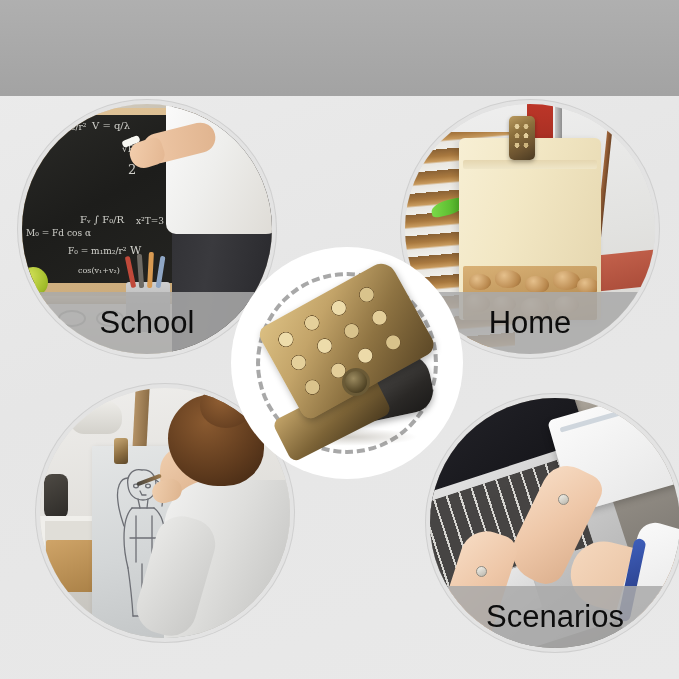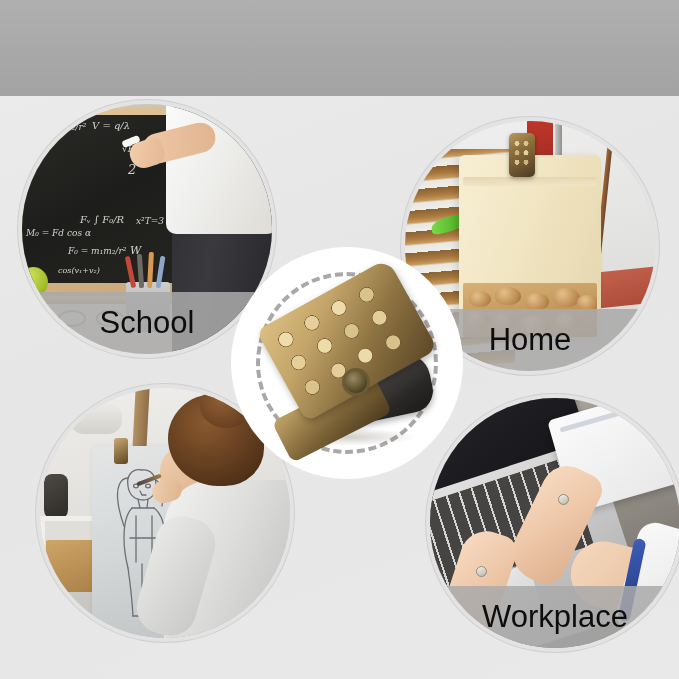--- a/index.html
+++ b/index.html
@@ -26,40 +26,40 @@
   
   .scene{position:absolute;width:250px;height:250px;border-radius:50%;
     overflow:hidden;box-shadow:0 0 0 4px #e3e3e3, 0 0 0 5px #cfcfcf;}
   .scene .photo{position:absolute;inset:0;overflow:hidden;}
   .scene .label{position:absolute;left:0;bottom:0;width:100%;height:62px;
     background:rgba(170,170,170,.86);
     display:flex;align-items:center;justify-content:center;
     font-size:31px;color:#0d0d0d;font-weight:normal;}
 
   #scene-school   {left:22px; top:104px;}
-  #scene-home     {left:405px;top:121px;}
+  #scene-home     {left:405px;top:104px;}
   #scene-atelier  {left:40px; top:388px;}
   #scene-workplace{left:430px;top:398px;}
 
   
   #center-circle{position:absolute;left:238px;top:254px;width:218px;height:218px;
     border-radius:50%;background:#ffffff;
     box-shadow:0 0 0 7px #fff;}
   #center-dashed{position:absolute;left:18px;top:18px;width:182px;height:182px;
     border-radius:50%;border:4px dashed #a8a8a8;box-sizing:border-box;}
   #product{position:absolute;left:18px;top:28px;width:182px;height:165px;}
 
   
   .bb-wall{position:absolute;inset:0;background:linear-gradient(100deg,#d8d2c6 0%,#cdc6b8 40%,#b9b1a2 100%);}
   .bb-frame{position:absolute;left:-6px;top:4px;width:182px;height:188px;
     background:linear-gradient(160deg,#e2c69b,#c9a877);border-radius:3px;}
   .bb-board{position:absolute;left:2px;top:7px;width:168px;height:168px;
     background:linear-gradient(150deg,#2b2b28 0%,#1d1d1b 50%,#242421 100%);border-radius:2px;}
   .chalk{position:absolute;color:rgba(246,246,240,.82);font-family:"DejaVu Serif",serif;
-    font-style:italic;line-height:1;white-space:nowrap;}
+    line-height:1;white-space:nowrap;}
   .chalk-big{font-size:34px;font-style:normal;font-family:"DejaVu Sans",sans-serif;
     color:rgba(250,250,245,.92);letter-spacing:1px;}
   .bb-ledge{position:absolute;left:-8px;top:192px;width:190px;height:9px;
     background:linear-gradient(180deg,#e0c79e,#b2946a);border-radius:2px;}
   .desk{position:absolute;left:-10px;top:200px;width:200px;height:52px;
     background:linear-gradient(180deg,#efece4,#d9d4c8);}
   .apple{position:absolute;left:-4px;top:163px;width:30px;height:30px;border-radius:50%;
     background:radial-gradient(circle at 34% 30%,#d6e35c,#9fbb27 70%,#76901a);}
   .glasses{position:absolute;left:36px;top:206px;width:70px;height:18px;}
   .glasses .lens{position:absolute;top:0;width:28px;height:17px;border:2px solid #9b9b94;
@@ -250,21 +250,21 @@
           <span class="chalk" style="left:10px;top:8px;font-size:9px;">F₀ = m₁m₂/r²</span>
           <span class="chalk" style="left:74px;top:6px;font-size:10px;">V = q/λ</span>
           <span class="chalk" style="left:112px;top:20px;font-size:9px;">c</span>
           <span class="chalk" style="left:104px;top:30px;font-size:9px;">√E₀μr</span>
           <span class="chalk" style="left:110px;top:48px;font-size:13px;">2</span>
           <span class="chalk" style="left:62px;top:100px;font-size:10px;">Fᵥ ∫ F₀/R</span>
           <span class="chalk" style="left:118px;top:102px;font-size:9px;">x²T=3</span>
           <span class="chalk" style="left:8px;top:114px;font-size:9px;">M₀ = Fd cos α</span>
           <span class="chalk" style="left:50px;top:132px;font-size:9px;">F₀ = m₁m₂/r²</span>
           <span class="chalk" style="left:112px;top:130px;font-size:11px;">W</span>
-          <span class="chalk" style="left:40px;top:152px;font-size:8px;">cos(v₁+v₂)</span>
+          <span class="chalk" style="left:60px;top:152px;font-size:8px;">cos(v₁+v₂)</span>
         </div>
       </div>
       <div class="bb-ledge"></div>
       <div class="apple"></div>
       <div class="desk"></div>
       <div class="glasses">
         <span class="lens" style="left:0;"></span>
           <span class="lens" style="left:38px;"></span>
       </div>
       <div class="pencup"></div>
@@ -362,21 +362,21 @@
         <span class="wp-notepad-line"></span>
       </div>
       <div class="wp-forearm"></div>
       <div class="wp-hand wp-hand-a"></div>
       <div class="wp-hand wp-hand-b"></div>
       <span class="wp-ring" style="left:128px;top:96px;"></span>
       <span class="wp-ring" style="left:46px;top:168px;"></span>
       <div class="wp-sleeve"></div>
       <div class="wp-pen"></div>
     </div>
-    <div class="label">Workplace</div>
+    <div class="label">Scenarios</div>
   </div>
 
   <div id="center-circle">
     <div id="center-dashed"></div>
     <div id="product">
       <div class="clip-shadow"></div>
       <div class="clip-jaw"></div>
       <div class="clip-lower"></div>
       <div class="clip-top">
         <div class="clip-dots"></div>

